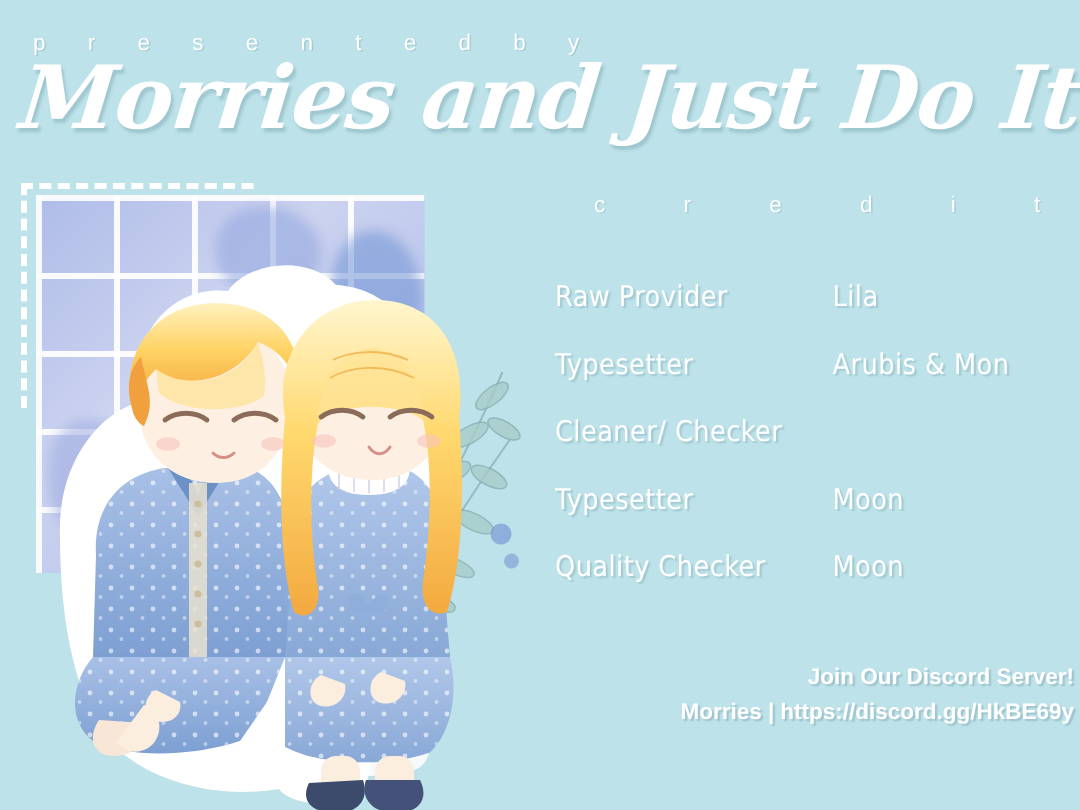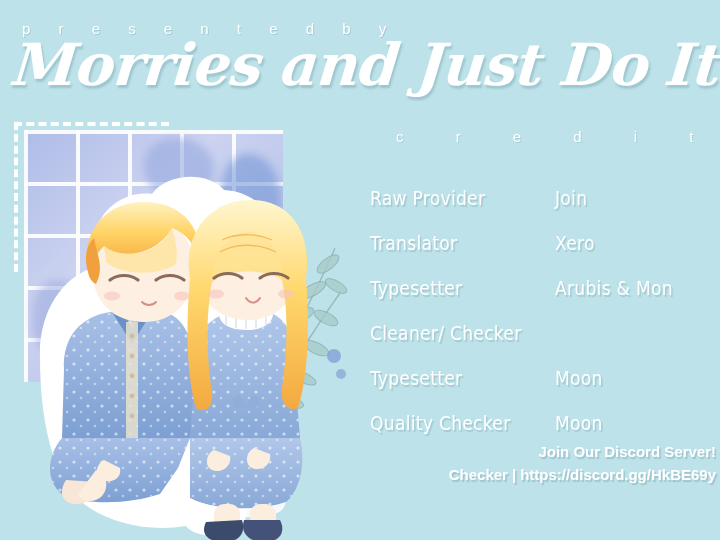--- a/index.html
+++ b/index.html
@@ -321,25 +321,21 @@
       <ellipse cx="286" cy="186" rx="8" ry="4.5" fill="#f7c3bd" opacity=".6"></ellipse>
       <path d="M246 190 C250 196, 256 196, 260 190" stroke="#d58f86" stroke-width="2" fill="none" stroke-linecap="round"></path>
     </svg>
   </div>
 
   <div class="credits-head">c r e d i t s</div>
 
   <div class="credits-table">
     <div class="credit-row">
       <span class="credit-label">Raw Provider</span>
-      <span class="credit-value">Join</span>
-    </div>
-    <div class="credit-row">
-      <span class="credit-label">Translator</span>
-      <span class="credit-value">Xero</span>
+      <span class="credit-value">Lila</span>
     </div>
     <div class="credit-row">
       <span class="credit-label">Typesetter</span>
       <span class="credit-value">Arubis &amp; Mon</span>
     </div>
     <div class="credit-row">
       <span class="credit-label">Cleaner/ Checker</span>
     </div>
     <div class="credit-row">
       <span class="credit-label">Typesetter</span>
@@ -347,17 +343,17 @@
     </div>
     <div class="credit-row">
       <span class="credit-label">Quality Checker</span>
       <span class="credit-value">Moon</span>
     </div>
   </div>
 
   <div class="discord">
     <div class="discord-line">Join Our Discord Server!</div>
     <div class="discord-line">
-      <span>Checker</span><span class="sep">|</span><span>https://discord.gg/HkBE69y</span>
+      <span>Morries</span><span class="sep">|</span><span>https://discord.gg/HkBE69y</span>
     </div>
   </div>
 
 </div>
 
 </body></html>

